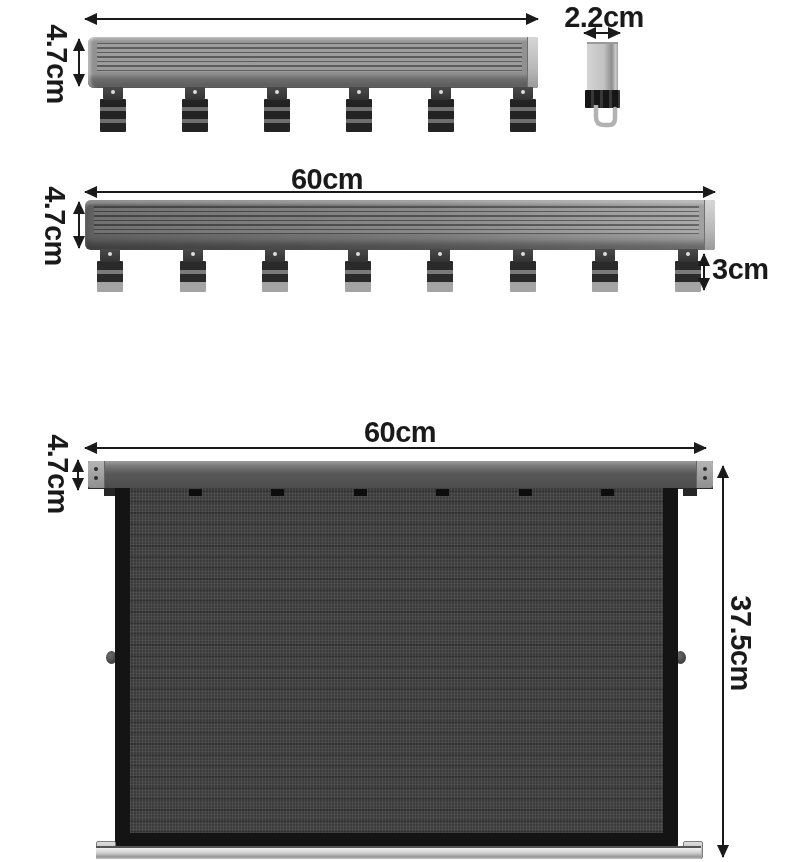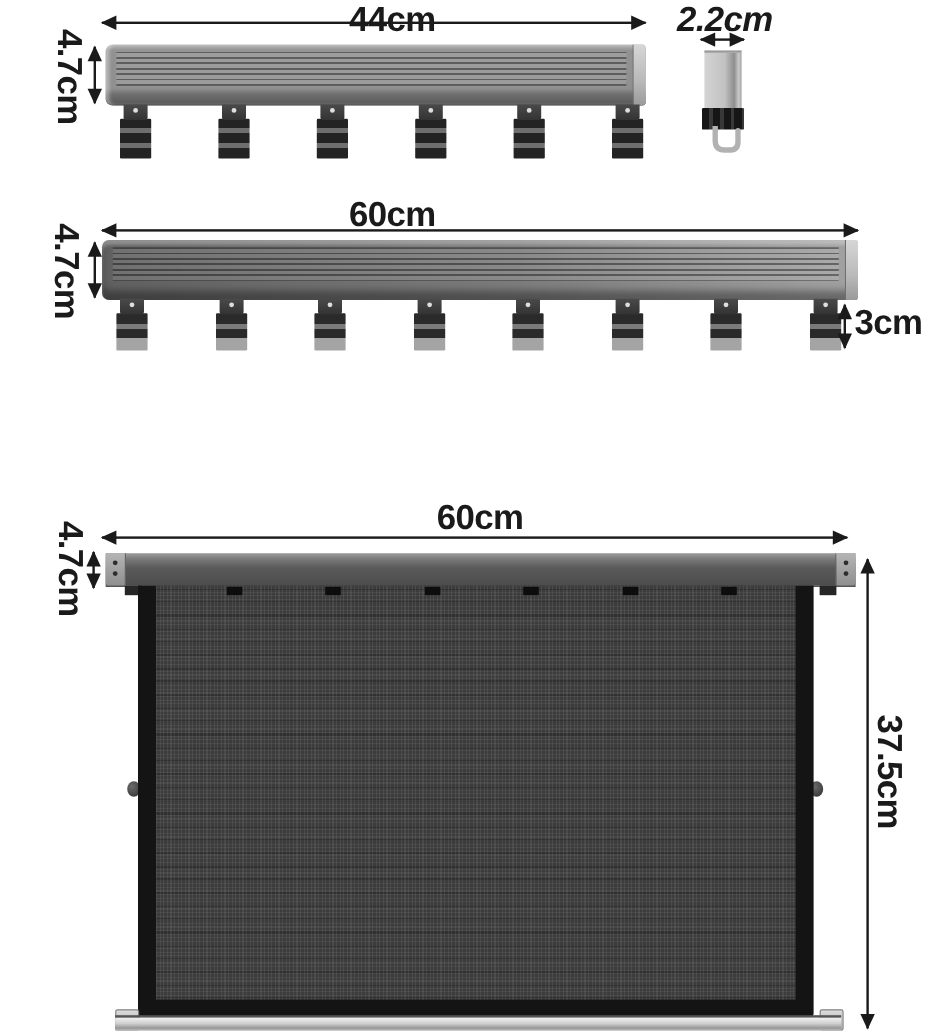--- a/index.html
+++ b/index.html
@@ -87,21 +87,20 @@
     background:linear-gradient(180deg,#f2f2f2 0%,#cfcfcf 45%,#969696 80%,#c6c6c6 100%);
     border-top:2px solid #555; z-index:3; }
   .base-cap { position:absolute; top:841px; width:18px; height:16px; z-index:2;
     background:linear-gradient(180deg,#dcdcdc,#a8a8a8); border:1px solid #7d7d7d; border-radius:2px; }
 </style>
 </head>
 <body>
 
 <div class="canvas">
 
-  <div class="lbl" style="left:245px; top:2px; width:164px;">44cm</div>
   <div class="harrow" style="left:85px; top:18px; width:453px;"></div>
 
   <div class="lbl vert" style="left:15px; top:49px; width:84px;">4.7cm</div>
   <div class="varrow" style="left:78px; top:39px; height:47px;"></div>
 
   <div class="rail rail-light" style="left:88px; top:37px; width:450px; height:51px;">
     <div class="ribs"></div>
     <div class="railcap"></div>
   </div>
   <div class="hookrow" id="hooks44" style="top:87px;">
@@ -136,21 +135,21 @@
         <div class="clip clip-v1"></div>
       </div>
       <div class="hook" style="left: 510px;">
         <div class="plate">
           <i class="hole"></i>
         </div>
         <div class="clip clip-v1"></div>
       </div>
     </div>
 
-  <div class="lbl" style="left:562px; top:2px; width:84px;font-style:italic;">2.2cm</div>
+  <div class="lbl" style="left:562px; top:2px; width:84px;">2.2cm</div>
   <div class="harrow" style="left:584px; top:32px; width:36px;"></div>
   <div class="sidebar-body"></div>
   <div class="sidebar-clip"></div>
   <svg class="sidebar-jhook" width="27" height="25" viewBox="0 0 27 25">
     <path d="M4 0 L4 12 Q4 20 12 20 L17 20 Q23 20 23 13 L23 4" fill="none" stroke="#b2b2b2" stroke-width="4.5" stroke-linecap="round"></path>
   </svg>
 
   <div class="lbl" style="left:245px; top:164px; width:164px;">60cm</div>
   <div class="harrow" style="left:85px; top:191px; width:630px;"></div>
 

